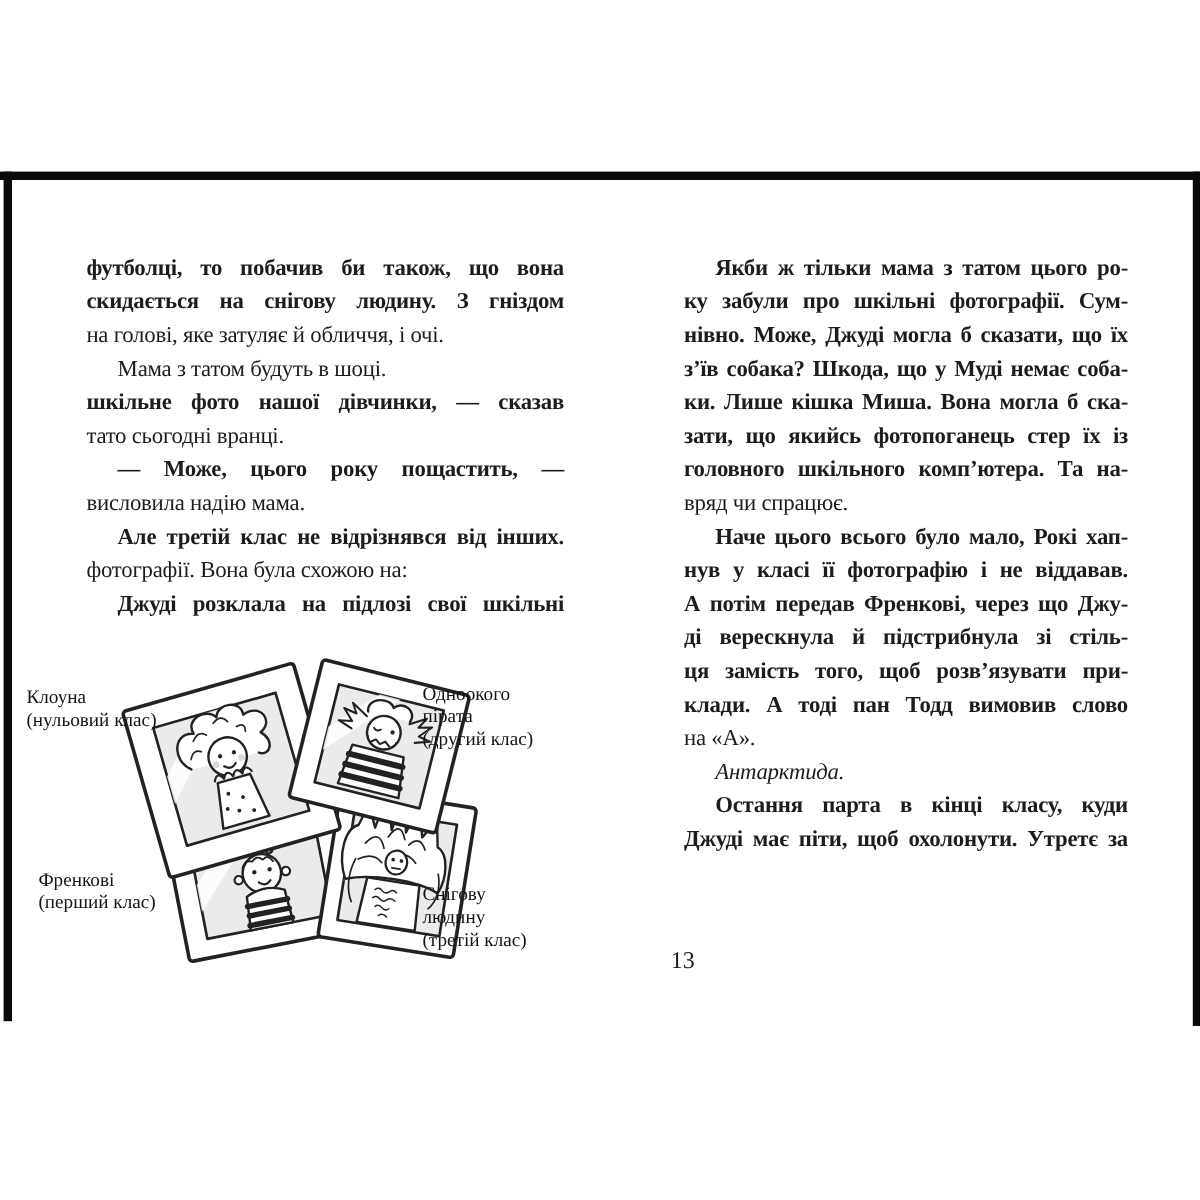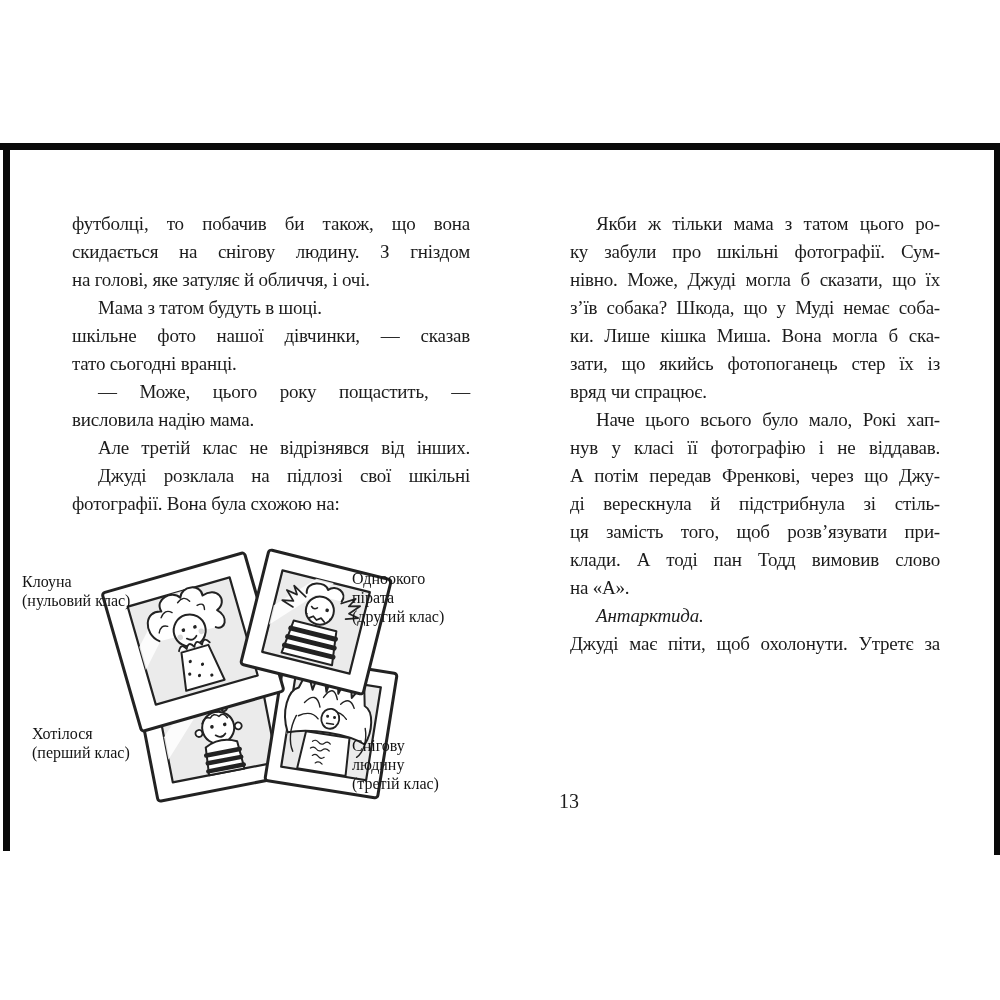--- a/index.html
+++ b/index.html
@@ -22,21 +22,21 @@
   .col {
     position: absolute;
     font-size: 19px;
     line-height: 28px;
     letter-spacing: -0.2px;
     color: #1c1c1c;
   }
   .col-left  { left: 72px;  top: 210px; width: 398px; }
   .col-right { left: 570px; top: 210px; width: 370px; }
   .line { height: 28px; text-align: center; text-align-last: left; white-space: normal; }
-  .line.just { text-align: justify; text-align-last: justify; }
+  .line.just { text-align: justify; text-align-last: justify; font-weight: bold; }
   .line.indent { text-indent: 26px; }
   .line.italic { font-style: italic; }
 
   .page-number {
     position: absolute;
     left: 559px; top: 790px; width: 370px;
     text-align: left;
     font-size: 20px;
     color: #1c1c1c;
   }
@@ -70,41 +70,43 @@
 
   <div class="line just">футболці, то побачив би також, що вона</div>
       <div class="line just">скидається на снігову людину. З гніздом</div>
       <div class="line">на голові, яке затуляє й обличчя, і очі.</div>
       <div class="line indent">Мама з татом будуть в шоці.</div>
       <div class="line just">шкільне фото нашої дівчинки, — сказав</div>
       <div class="line">тато сьогодні вранці.</div>
       <div class="line indent just">— Може, цього року пощастить, —</div>
       <div class="line">висловила надію мама.</div>
       <div class="line indent just">Але третій клас не відрізнявся від інших.</div>
+      <div class="line">фотографії. Вона була схожою на:</div>
       <div class="line indent just">Джуді розклала на підлозі свої шкільні</div>
-      <div class="line">фотографії. Вона була схожою на:</div>
     </div>
 
   <div class="col col-right">
 
   <div class="line indent just">Якби ж тільки мама з татом цього ро-</div>
       <div class="line just">ку забули про шкільні фотографії. Сум-</div>
       <div class="line just">нівно. Може, Джуді могла б сказати, що їх</div>
       <div class="line just">з’їв собака? Шкода, що у Муді немає соба-</div>
       <div class="line just">ки. Лише кішка Миша. Вона могла б ска-</div>
       <div class="line just">зати, що якийсь фотопоганець стер їх із</div>
+      <div class="line just">головного шкільного комп’ютера. Та на-</div>
       <div class="line">вряд чи спрацює.</div>
       <div class="line indent just">Наче цього всього було мало, Рокі хап-</div>
       <div class="line just">нув у класі її фотографію і не віддавав.</div>
       <div class="line just">А потім передав Френкові, через що Джу-</div>
       <div class="line just">ді верескнула й підстрибнула зі стіль-</div>
       <div class="line just">ця замість того, щоб розв’язувати при-</div>
       <div class="line just">клади. А тоді пан Тодд вимовив слово</div>
       <div class="line">на «А».</div>
       <div class="line indent italic">Антарктида.</div>
+      <div class="line indent just">Остання парта в кінці класу, куди</div>
       <div class="line just">Джуді має піти, щоб охолонути. Утретє за</div>
     </div>
 
   <div class="page-number">13</div>
 
   <div class="ill-svg">
     <svg viewBox="0 0 440 248" width="440" height="248" xmlns="http://www.w3.org/2000/svg">
 
       <g transform="translate(182,174) rotate(-11)" stroke-linecap="round" stroke-linejoin="round">
         <rect x="-71" y="-57" width="142" height="114" rx="3" fill="#fff" stroke="#222" stroke-width="3"></rect>
@@ -179,21 +181,21 @@
   <div class="ill-label label-clown">
     <div>Клоуна</div>
     <div>(нульовий клас)</div>
   </div>
   <div class="ill-label label-pirate">
     <div>Одноокого</div>
     <div>пірата</div>
     <div>(другий клас)</div>
   </div>
   <div class="ill-label label-boy">
-    <div>Хотілося</div>
+    <div>Френкові</div>
     <div>(перший клас)</div>
   </div>
   <div class="ill-label label-snowman">
     <div>Снігову</div>
     <div>людину</div>
     <div>(третій клас)</div>
   </div>
 
 </div>
 

